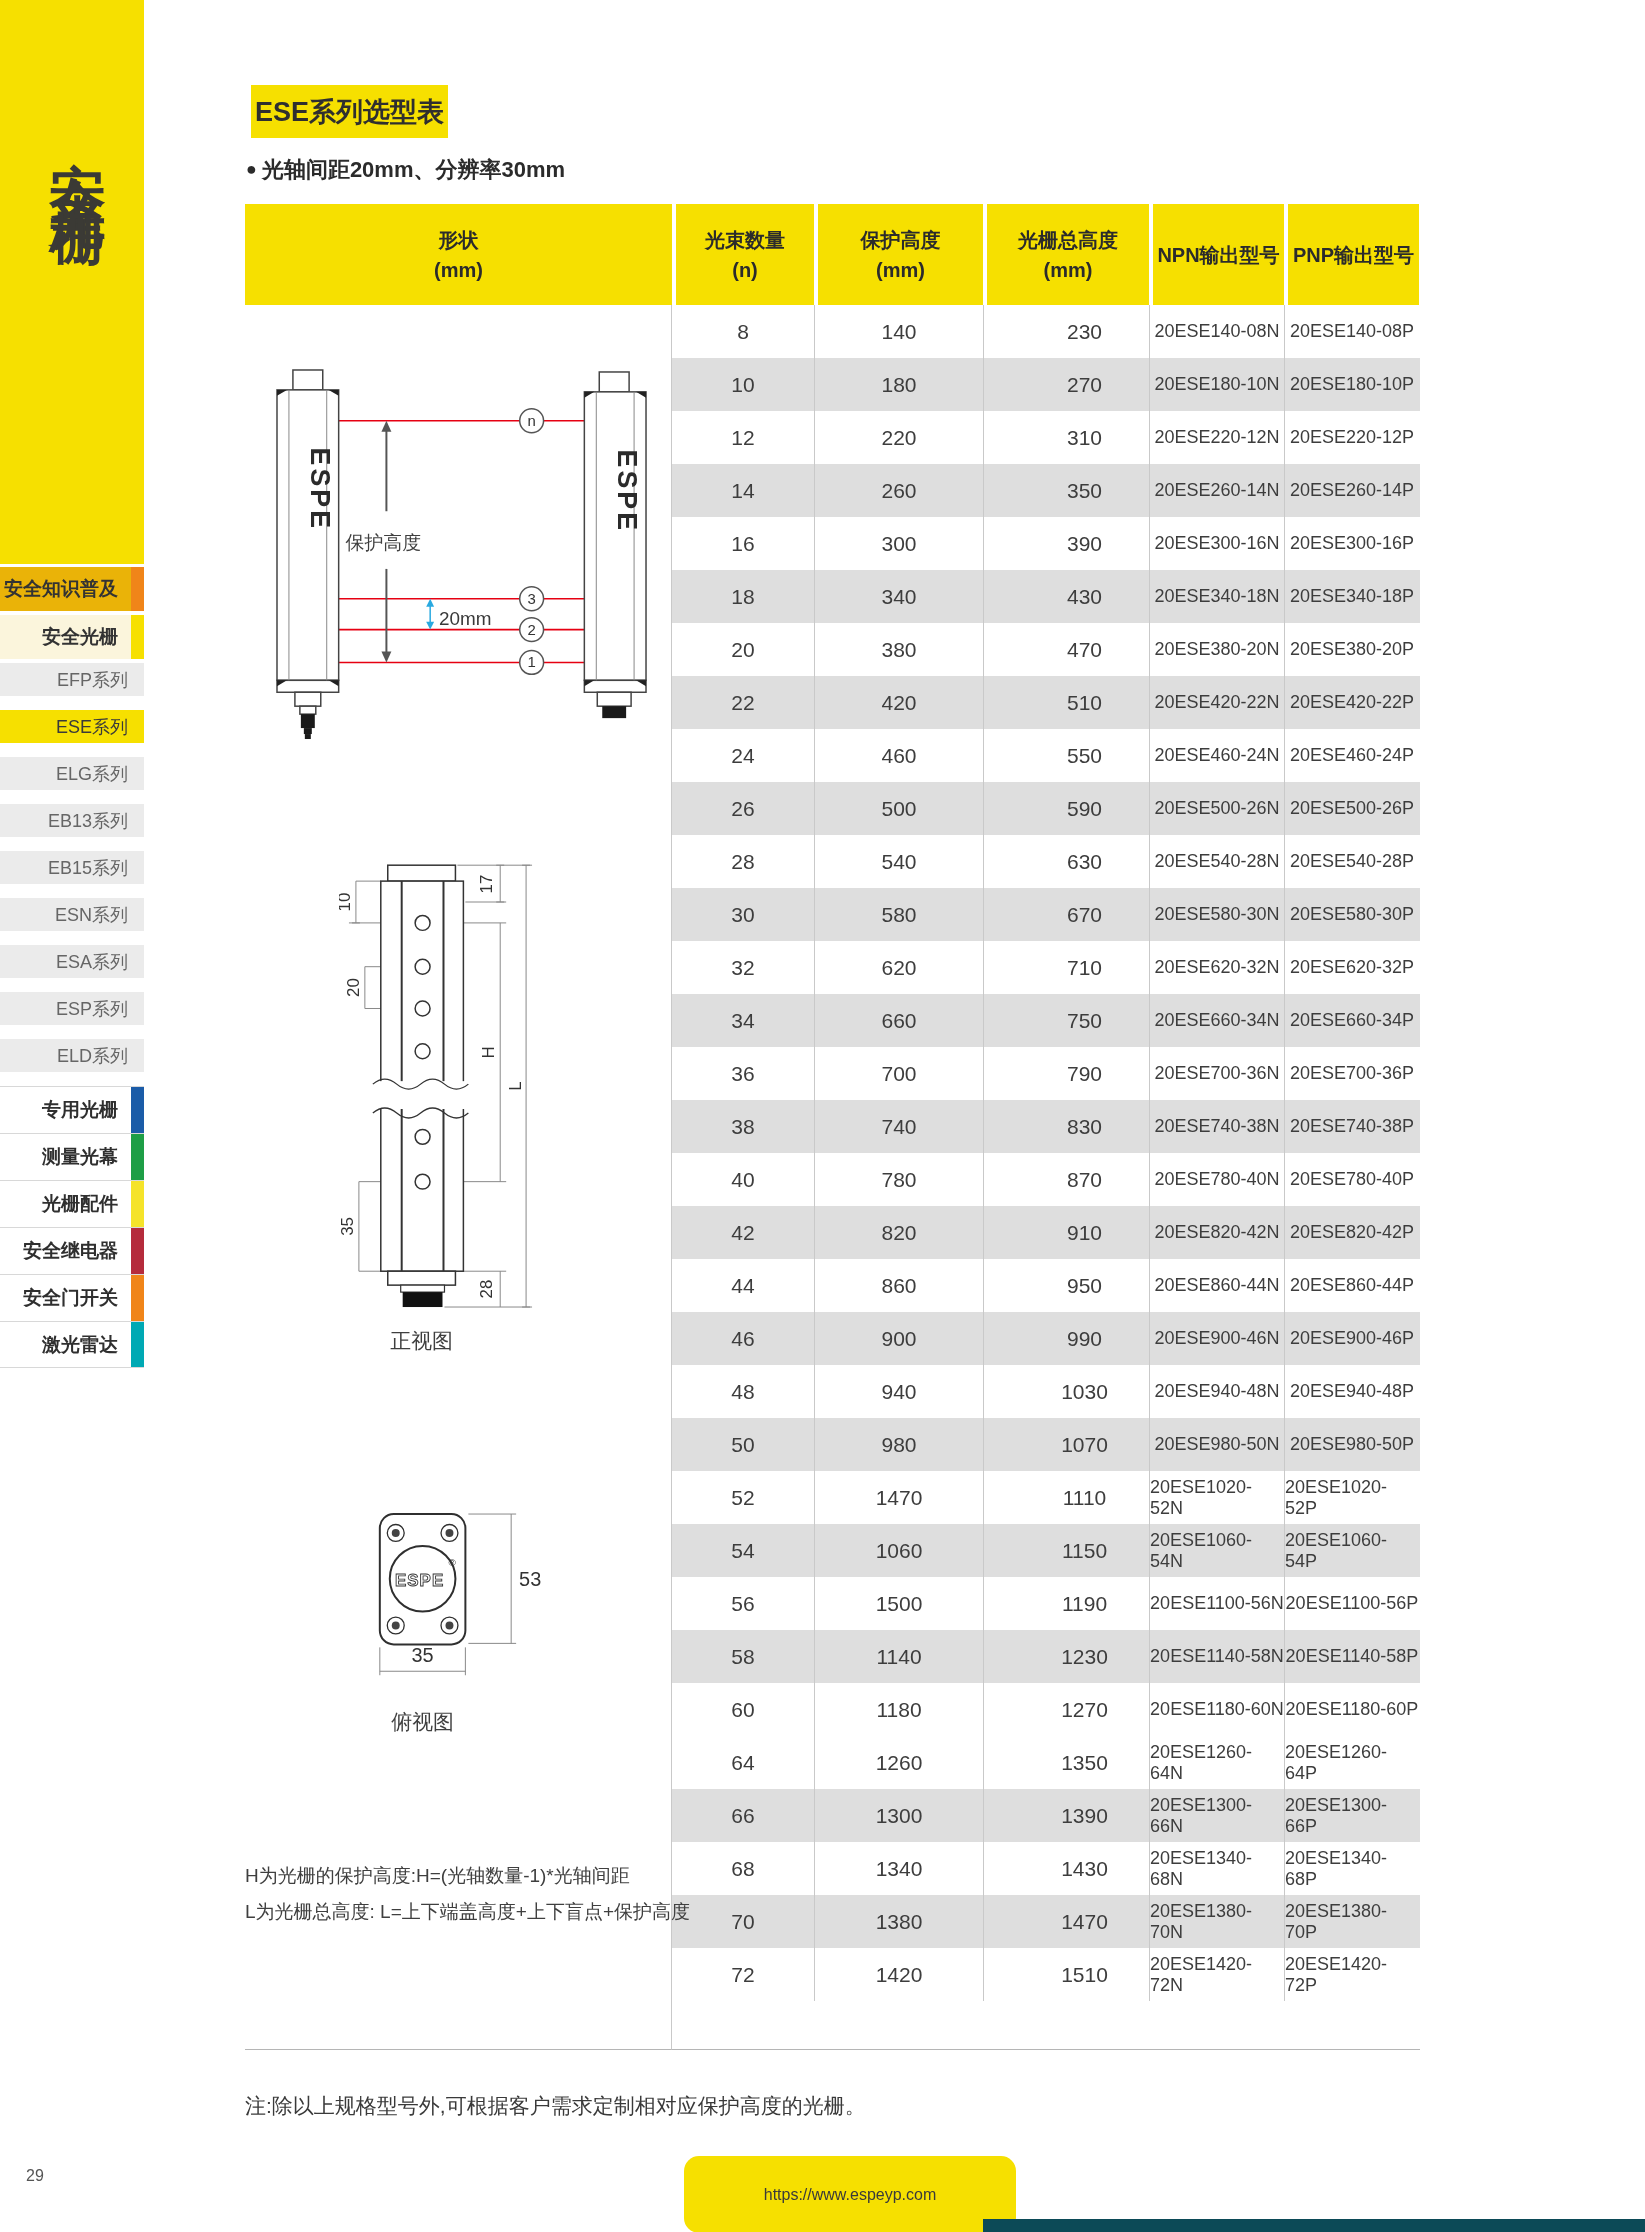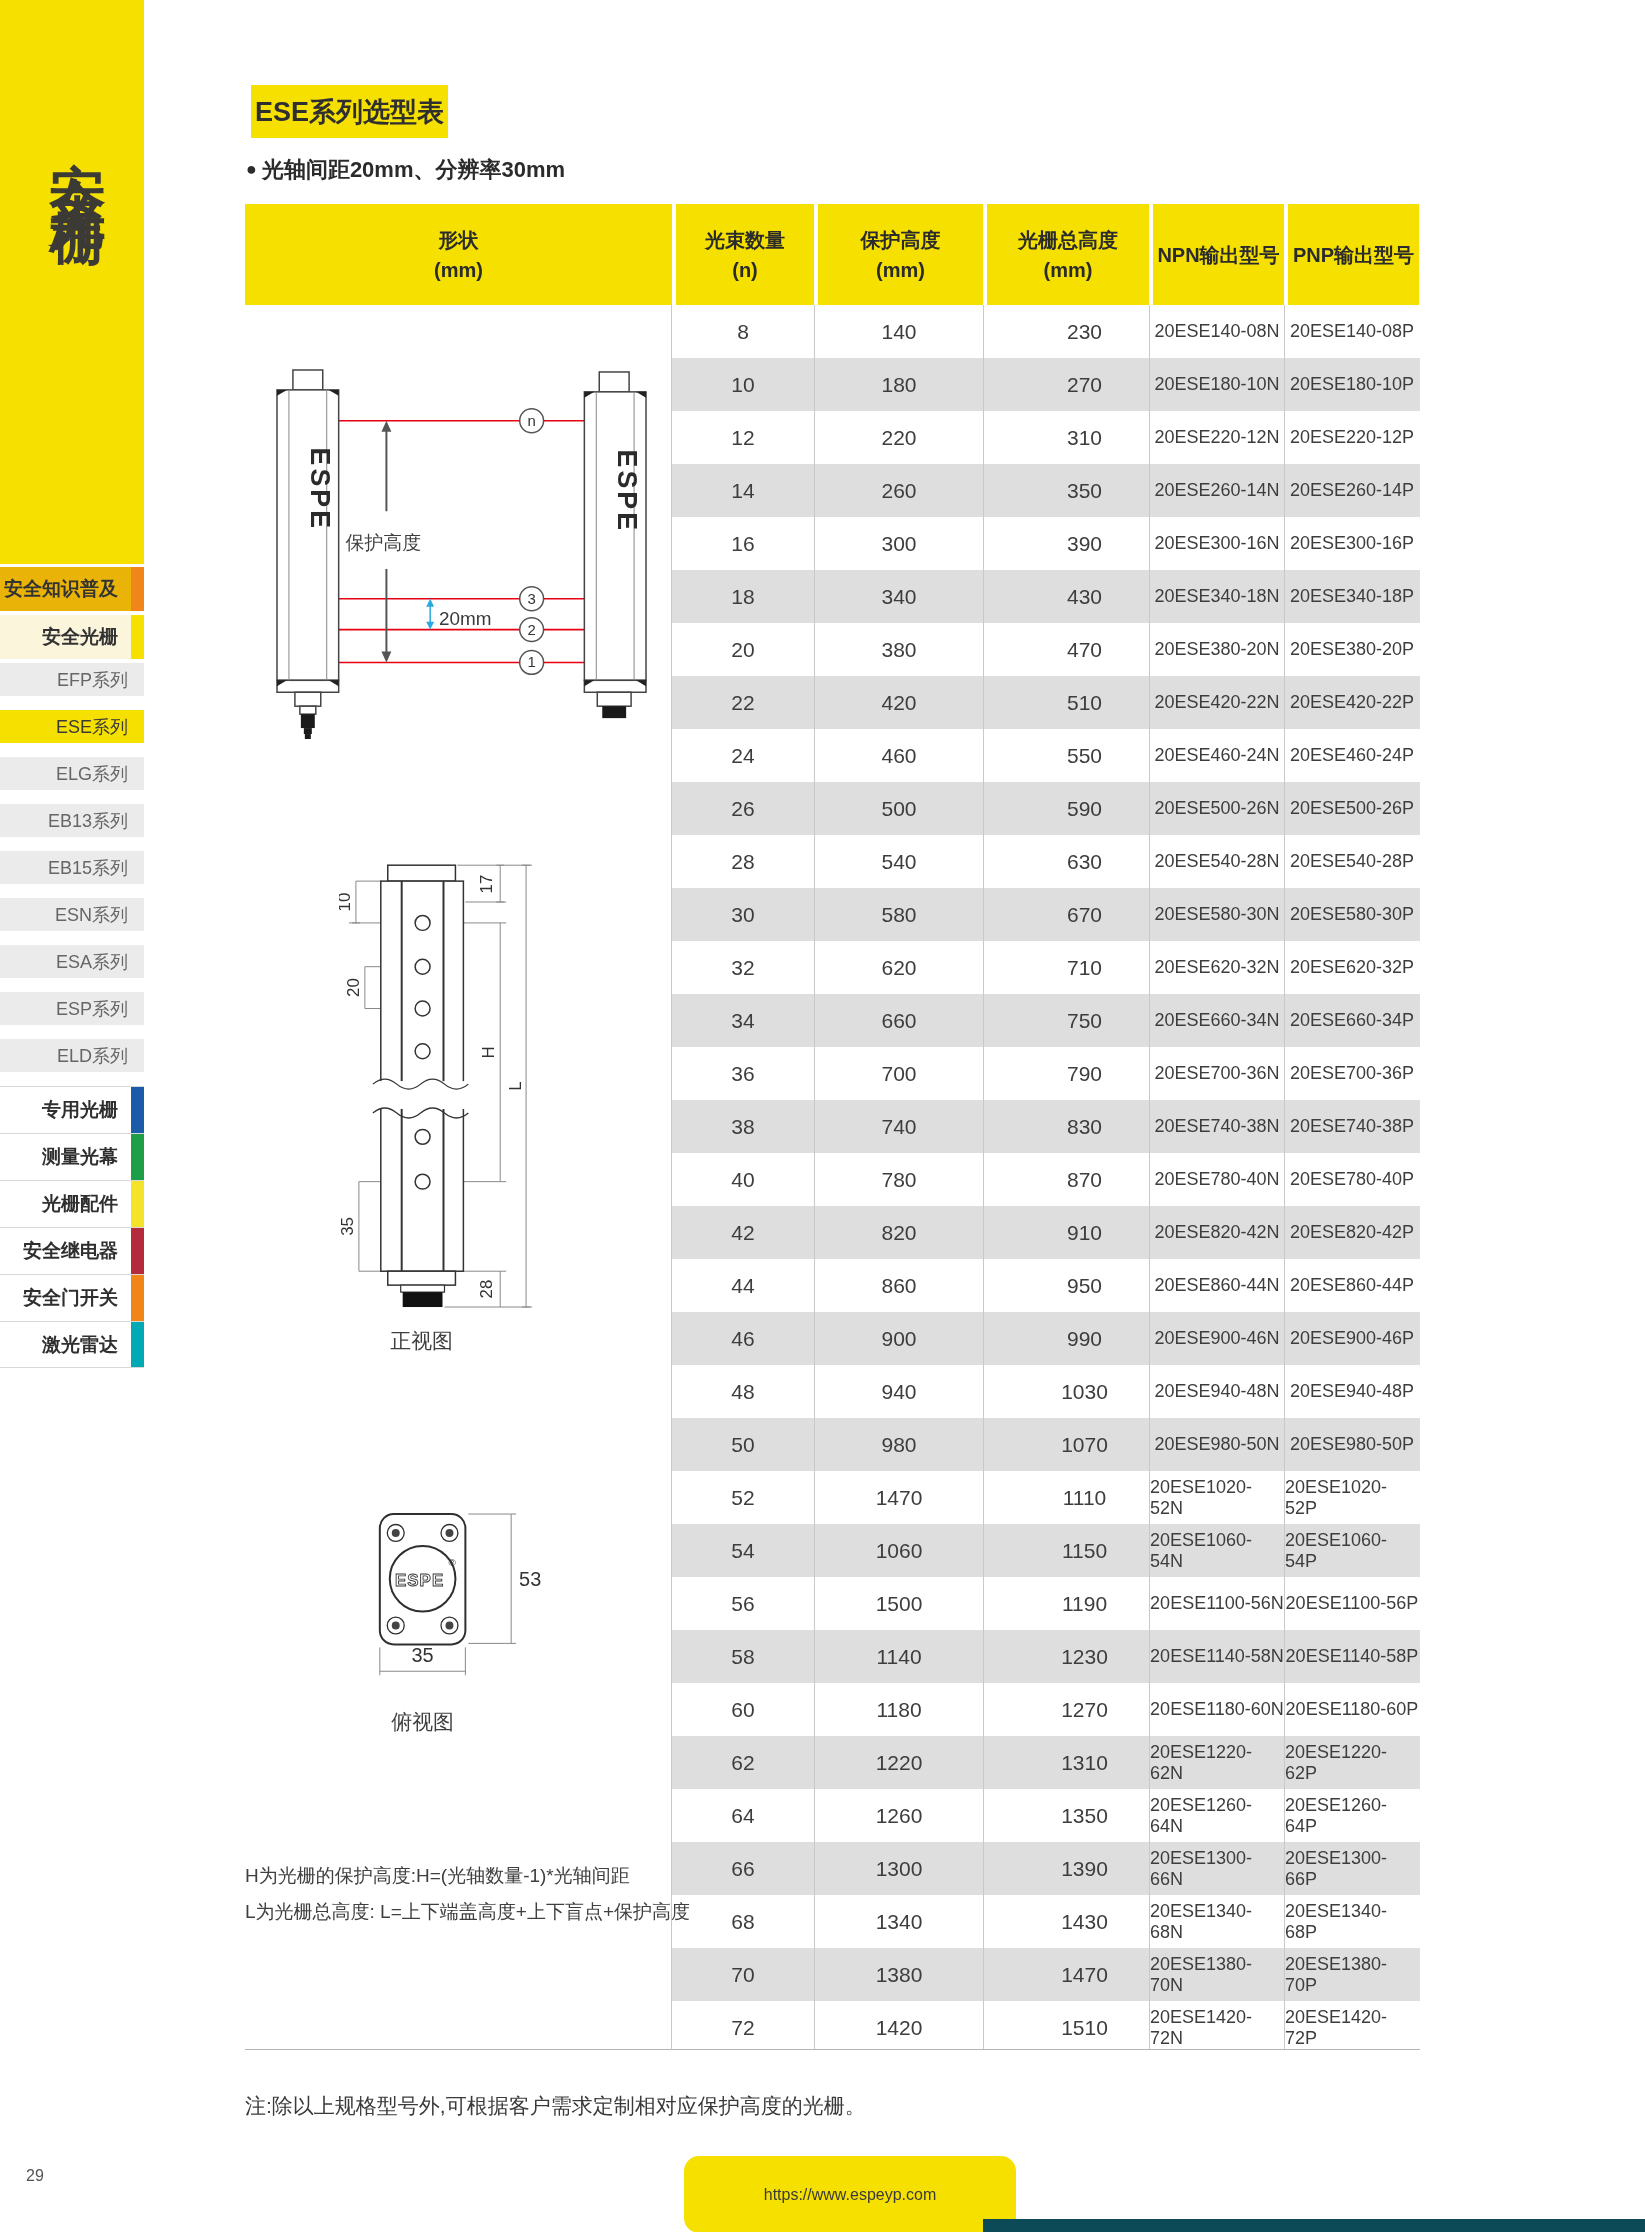--- a/index.html
+++ b/index.html
@@ -524,27 +524,20 @@
           <div class="tcell">20ESE1140-58N</div>
           <div class="tcell">20ESE1140-58P</div>
         </div>
         <div class="trow">
           <div class="tcell">60</div>
           <div class="tcell">1180</div>
           <div class="tcell">1270</div>
           <div class="tcell">20ESE1180-60N</div>
           <div class="tcell">20ESE1180-60P</div>
         </div>
-        <div class="trow striped">
-          <div class="tcell">62</div>
-          <div class="tcell">1220</div>
-          <div class="tcell">1310</div>
-          <div class="tcell">20ESE1220-62N</div>
-          <div class="tcell">20ESE1220-62P</div>
-        </div>
         <div class="trow">
           <div class="tcell">64</div>
           <div class="tcell">1260</div>
           <div class="tcell">1350</div>
           <div class="tcell">20ESE1260-64N</div>
           <div class="tcell">20ESE1260-64P</div>
         </div>
         <div class="trow striped">
           <div class="tcell">66</div>
           <div class="tcell">1300</div>

